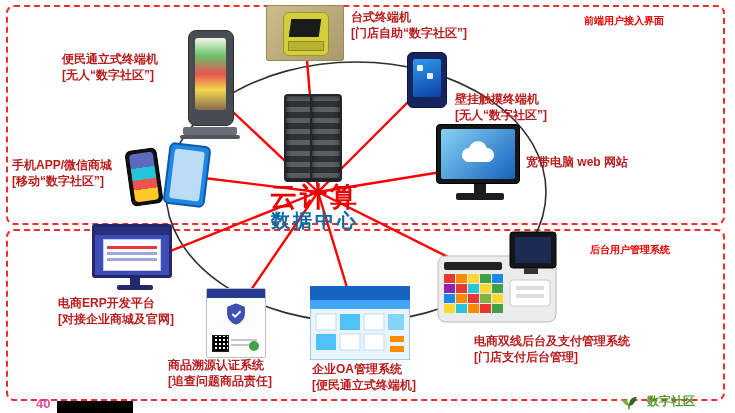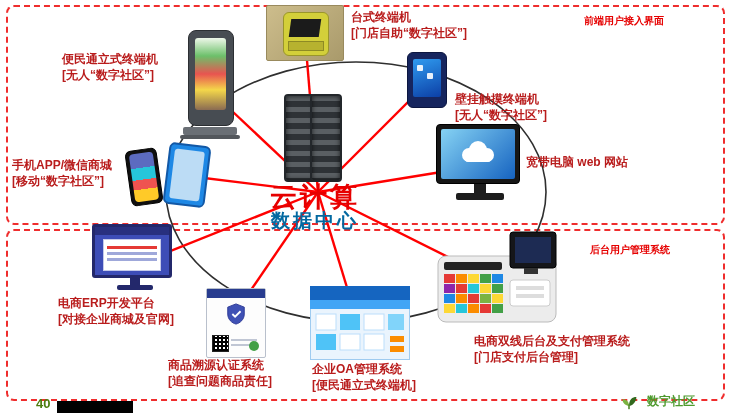--- a/index.html
+++ b/index.html
@@ -93,21 +93,21 @@
   .cert-lines{position:absolute;left:24px;bottom:8px;width:26px;}
   .cert-line{height:2px;background:#c0c6d4;margin:3px 0;}
 
   
   .oa{left:310px;top:286px;width:100px;height:74px;}
 
   
   .pos{left:436px;top:228px;width:126px;height:102px;}
 
   
-  .pageno{position:absolute;left:36px;top:396px;font-size:13px;font-weight:700;color:#4d7c0f;z-index:3;}
+  .pageno{position:absolute;left:36px;top:396px;font-size:13px;font-weight:700;color:#ec4899;z-index:3;}
   .footer-bar{position:absolute;left:57px;top:401px;width:76px;height:12px;background:#000;z-index:3;}
   .logo{position:absolute;left:620px;top:392px;display:flex;align-items:center;gap:9px;z-index:3;}
   .logo-text{font-size:12px;font-weight:700;color:#4e9a2e;}
 </style>
 </head>
 <body>
 
 <div class="stage">
 
   <div class="panel panel-front"></div>

